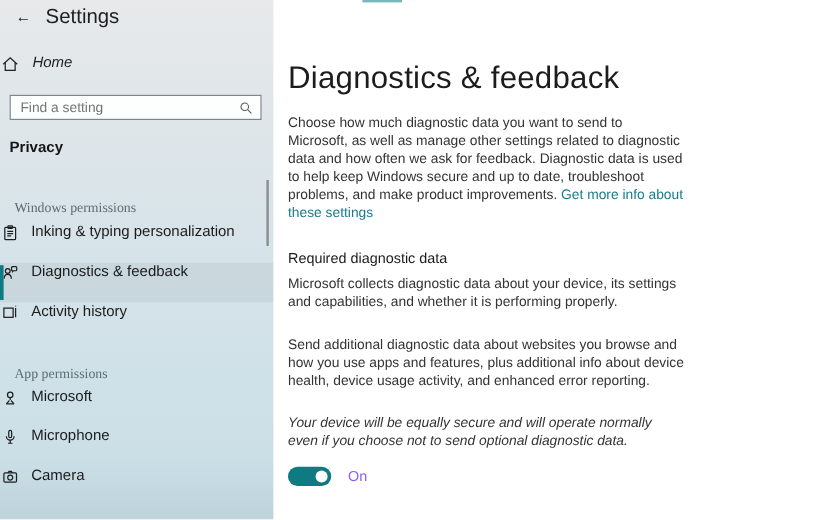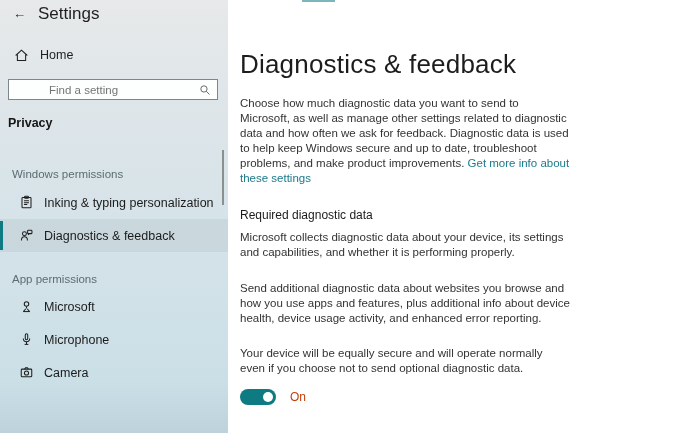--- a/index.html
+++ b/index.html
@@ -12,38 +12,38 @@
 
   
   .sidebar{
     position:relative;width:228px;height:433px;flex:0 0 228px;
     background:linear-gradient(180deg,#e7e9ea 0%,#dde5e9 28%,#d2e2e8 62%,#cbdfe7 88%,#bdd2db 100%);
     overflow:hidden;
   }
   .titlebar{display:flex;align-items:center;padding:5px 0 0 13px;height:18px;}
   .back-btn{font-size:13px;color:#1f1f1f;line-height:16px;cursor:default;background:none;border:none;padding:0;font-family:inherit;}
   .app-title{font-size:17px;margin-left:12px;color:#1f1f1f;}
-  .home-row{display:flex;align-items:center;margin-top:22px;padding-left:13px;height:20px;}
+  .home-row{display:flex;margin-top:22px;height:20px;font-style:italic;}
   .home-row .label{font-size:12.5px;margin-left:11px;}
   .search-box{
     display:flex;align-items:center;margin:14px 10px 0 8px;height:21px;
-    background:#fdfefe;border:1px solid #7d868a;box-sizing:border-box;padding-left:32px;
+    background:#fdfefe;border:1px solid #7d868a;box-sizing:border-box;
   }
   .search-box input{
     flex:1;border:none;outline:none;background:transparent;
     font-family:inherit;font-size:11.5px;color:#333;padding:0 4px 0 8px;min-width:0;
   }
   .search-box .sicon{flex:0 0 auto;margin-right:6px;display:flex;}
   .privacy-label{margin-top:16px;padding-left:8px;font-size:12.5px;font-weight:bold;color:#151515;}
-  .group-header{margin-top:38px;padding-left:12px;font-size:11.5px;color:#5d6c72;}
+  .group-header{margin-top:38px;padding-left:12px;font-size:11.5px;color:#5d6c72;font-family:Liberation Serif, serif;}
   .group-header.second{margin-top:21px;}
   .nav{margin-top:6px;}
   .nav.second{margin-top:5px;}
   .nav-row{
-    position:relative;display:flex;align-items:center;height:33px;padding-left:18px;cursor:default;
+    position:relative;display:flex;align-items:flex-start;height:33px;padding-left:0;cursor:default;
   }
   .nav-row .label{font-size:12.5px;margin-left:10px;color:#1b1b1b;}
   .nav-row.selected{background:rgba(140,160,165,0.16);}
   .nav-row.selected::before{
     content:"";position:absolute;left:0;top:2px;bottom:2px;width:3px;background:#0e7a82;
   }
   .icon{display:flex;width:16px;height:16px;align-items:center;justify-content:center;flex:0 0 16px;}
   .icon svg{display:block;}
   .sb-scroll{position:absolute;top:150px;right:4px;width:2px;height:55px;background:#8a8f90;}
 
@@ -53,29 +53,29 @@
   .content{padding:33px 0 0 12px;}
   .page-title{font-size:26px;font-weight:300;color:#1c1c1c;letter-spacing:0.2px;line-height:28px;}
   .para{width:330px;font-size:11.5px;line-height:15px;color:#333;}
   .intro{margin-top:13px;}
   .link{color:#1b7a8c;cursor:pointer;}
   .sec-heading{font-size:12px;font-weight:400;color:#1b1b1b;line-height:21px;}
   .sec-required{margin-top:19px;}
   .sec-required .para{margin-top:4px;}
   .sec-optional{margin-top:21px;}
   .sec-optional .para{margin-top:20px;}
-  .sec-optional .para2{}
+  .sec-optional .para2{font-style:italic;}
   .toggle-row{display:flex;align-items:center;margin-top:13px;}
   .toggle{
     position:relative;width:36px;height:16px;border-radius:9px;background:#0e7a82;cursor:pointer;
   }
   .toggle .knob{
     position:absolute;top:3px;right:3px;width:10px;height:10px;border-radius:50%;background:#ffffff;
   }
-  .toggle-label{margin-left:14px;font-size:12px;color:#c2410c;}
+  .toggle-label{margin-left:14px;font-size:12px;color:#8b5cf6;}
 </style>
 </head>
 <body>
 
 <div class="app">
 
   <div class="sidebar">
 
     <div class="titlebar">
       <button class="back-btn">←</button>
@@ -123,20 +123,30 @@
           <svg width="15" height="15" viewBox="0 0 16 16" fill="none" stroke="#1f1f1f" stroke-width="1.1">
             <circle cx="5.8" cy="6.2" r="2.1"></circle>
             <path d="M2.6 13.2 C2.6 10.6 4.1 9.3 5.8 9.3 C7.5 9.3 9 10.6 9 13.2"></path>
             <rect x="9.2" y="2.4" width="4.6" height="3.6" rx="0.8"></rect>
             <path d="M10.6 6 L9.8 7.4"></path>
           </svg>
         </span>
         <span class="label">Diagnostics &amp; feedback</span>
       </div>
 
+      <div class="nav-row">
+        <span class="icon">
+          <svg width="15" height="15" viewBox="0 0 16 16" fill="none" stroke="#1f1f1f" stroke-width="1.1">
+            <rect x="2.4" y="4" width="8.2" height="8.2"></rect>
+            <path d="M12.8 4 V12.2"></path>
+            <path d="M12.8 2 V2.6"></path>
+          </svg>
+        </span>
+        <span class="label">Activity history</span>
+      </div>
     </div>
 
     <div class="group-header second">App permissions</div>
 
     <div class="nav second">
       <div class="nav-row">
         <span class="icon">
           <svg width="15" height="15" viewBox="0 0 16 16" fill="none" stroke="#1f1f1f" stroke-width="1.1">
             <circle cx="8" cy="5.4" r="2.4"></circle>
             <path d="M8 7.8 V10"></path>

